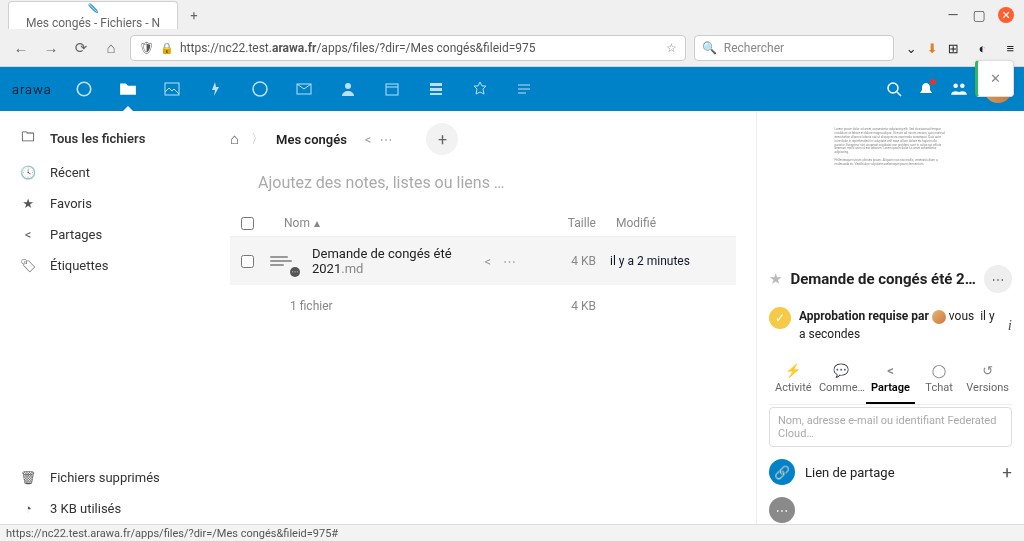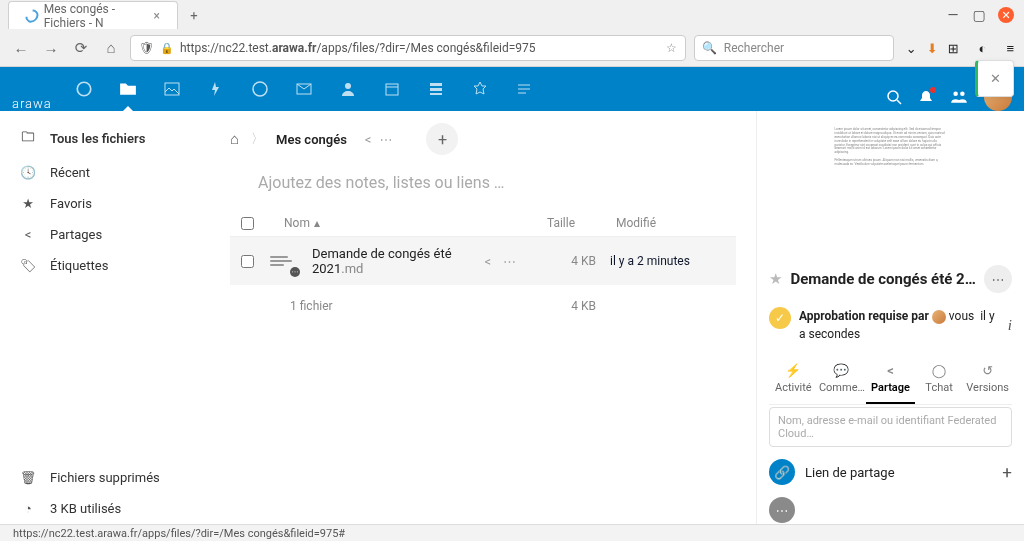--- a/index.html
+++ b/index.html
@@ -1,34 +1,34 @@
 <!DOCTYPE html>
 <html><head>
 <meta charset="utf-8">
 <style>
 * { margin:0; padding:0; box-sizing:border-box; font-family:-apple-system,BlinkMacSystemFont,"Segoe UI",Roboto,sans-serif; }
 body { background:#fff; width:1024px; height:541px; overflow:hidden; font-size:13px; color:#222; }
 .browser-chrome { background:#f0f0f0; border-bottom:1px solid #d4d4d4; }
 .tabbar { display:flex; align-items:center; height:30px; padding-left:8px; }
-.tab { display:flex; align-items:center; gap:6px; background:#fff; border:1px solid #d0d0d0; border-bottom:none; border-radius:4px 4px 0 0; padding:4px 17px; font-size:12px; color:#666; height:28px; width:170px; }
+.tab { display:flex; align-items:center; gap:6px; background:#fff; border:1px solid #d0d0d0; border-bottom:none; border-radius:4px 4px 0 0; padding:4px 0; font-size:12px; color:#666; height:28px; width:170px;flex-direction:column; }
 .tab-icon { width:14px; height:14px; border:2px solid #4aa3df; border-radius:50%; border-left-color:transparent; transform:rotate(45deg); }
 .tab-close { margin-left:auto; color:#888; cursor:pointer; }
 .newtab { width:20px; height:20px; display:flex; align-items:center; justify-content:center; color:#666; margin-left:6px; cursor:pointer; }
 .wincontrols { margin-left:auto; display:flex; gap:12px; padding-right:10px; align-items:center; }
 .winbtn { width:14px; height:14px; display:flex; align-items:center; justify-content:center; color:#555; font-size:14px; }
 .winclose { background:#ff5f2e; border-radius:50%; width:16px; height:16px; color:#fff; font-size:11px; }
 .addressbar { display:flex; align-items:center; gap:8px; padding:6px 10px; height:36px; }
 .navbtn { width:22px; height:22px; display:flex; align-items:center; justify-content:center; color:#666; cursor:pointer; font-size:15px; }
 .urlbox { flex:1; display:flex; align-items:center; border:1px solid #ccc; border-radius:4px; height:26px; padding:0 8px; font-size:12px; color:#555; background:#fff; gap:6px; }
 .urlbox .lock { font-size:11px; }
 .urlbox .star { margin-left:auto; color:#888; }
 .searchbox { width:200px; border:1px solid #ccc; border-radius:4px; height:26px; display:flex; align-items:center; padding:0 8px; font-size:12px; color:#888; gap:6px; background:#fff; }
 .exticons { display:flex; gap:10px; padding-left:4px; }
 .ext { width:16px; height:16px; border-radius:3px; }
-.ncheader { background:#0082c9; height:44px; display:flex; align-items:flex-end; padding:0 12px; color:#ffffff; }
+.ncheader { background:#0082c9; height:44px; display:flex; align-items:center; padding:0 12px; color:#000000; }
 .nclogo { font-size:13px; font-weight:300; letter-spacing:1px; margin-right:18px; }
 .ncapps { display:flex; gap:16px; align-items:center; }
 .ncapp { width:28px; height:44px; display:flex; align-items:center; justify-content:center; opacity:.75; cursor:pointer; position:relative; }
 .ncapp.active { opacity:1; }
 .ncapp.active::after { content:""; position:absolute; bottom:-1px; left:50%; transform:translateX(-50%); border:6px solid transparent; border-bottom-color:#fff; }
 .ncright { margin-left:auto; display:flex; align-items:center; gap:16px; }
 .avatar { width:28px; height:28px; border-radius:50%; background:linear-gradient(135deg,#e8b478,#c97a3a); }
 .app-body { display:flex; height:calc(541px - 30px - 36px - 44px - 18px); }
 .leftnav { width:210px; border-right:1px solid transparent; padding-top:8px; display:flex; flex-direction:column; }
 .navitem { display:flex; align-items:center; gap:14px; padding:8px 20px; color:#333; cursor:pointer; font-size:13px; }
@@ -39,21 +39,21 @@
 .breadcrumb { display:flex; align-items:center; gap:12px; height:36px; }
 .bc-home { color:#555; font-size:15px; }
 .bc-sep { color:#bbb; }
 .bc-cur { font-weight:600; font-size:13px; }
 .bc-actions { display:flex; gap:8px; margin-left:6px; }
 .roundbtn { width:32px; height:32px; border-radius:50%; background:#f2f2f2; display:flex; align-items:center; justify-content:center; color:#666; cursor:pointer; font-size:16px; }
 .notes { color:#aaa; font-size:16px; padding:16px 28px 18px 28px; }
 .filehead { display:flex; align-items:center; padding:6px 0; color:#888; font-size:12px; border-bottom:1px solid #eee; }
 .col-check { width:34px; display:flex; justify-content:center; }
 .col-name { flex:1; padding-left:20px; display:flex; align-items:center; gap:4px; }
-.col-size { width:70px; text-align:center; }
+.col-size { width:70px; text-align:right; }
 .col-mod { width:140px; padding-left:20px; }
 .filerow { display:flex; align-items:center; height:48px; background:#f5f5f5; }
 .filerow .ficon { width:28px; height:28px; margin-left:6px; display:flex; flex-direction:column; justify-content:center; gap:2px; position:relative; }
 .ficon .line { height:2px; background:#999; border-radius:1px; }
 .ficon .dot { position:absolute; right:-2px; bottom:-2px; width:10px; height:10px; background:#555; border-radius:50%; color:#fff; font-size:7px; display:flex; align-items:center; justify-content:center; }
 .filerow .fname { flex:1; padding-left:14px; font-size:13px; }
 .filerow .fname .ext { color:#888; display:inline; }
 .filerow .actions { display:flex; gap:12px; color:#999; padding-right:10px; }
 .filerow .size { width:70px; text-align:right; color:#888; font-size:12px; }
 .filerow .mod { width:140px; padding-left:14px; color:#0f172a; font-size:12px; }
@@ -77,21 +77,21 @@
 .tabs { display:flex; border-bottom:1px solid #eee; margin-top:14px; font-size:11px; color:#666; }
 .tabitem { flex:1; text-align:center; padding:6px 0 8px 0; cursor:pointer; }
 .tabitem .ti { display:block; font-size:13px; margin-bottom:3px; color:#888; }
 .tabitem.active { color:#000; font-weight:600; border-bottom:2px solid #000; }
 .shareinput { margin-top:2px; border:1px solid #ddd; border-radius:4px; padding:6px 8px; font-size:11px; color:#aaa; }
 .sharerow { display:flex; align-items:center; gap:10px; margin-top:12px; font-size:13px; }
 .sharerow .sicon { width:26px; height:26px; border-radius:50%; display:flex; align-items:center; justify-content:center; color:#fff; flex-shrink:0; }
 .sharerow .plus { margin-left:auto; color:#555; font-size:17px; }
 .toast { position:absolute; top:60px; right:10px; background:#fff; border:1px solid #ddd; border-left:3px solid #2fb762; border-radius:4px; padding:10px 12px; font-size:13px; display:flex; align-items:center; gap:8px; box-shadow:0 1px 4px rgba(0,0,0,.08); z-index:50; }
 .toast .x { color:#888; cursor:pointer; }
-.statusbar { height:18px; background:#f3f3f3; border-top:1px solid #ddd; font-size:11px; color:#555; padding:2px 13px; }
+.statusbar { height:18px; background:#f3f3f3; border-top:1px solid #ddd; font-size:11px; color:#555; padding:2px 6px; }
 svg { display:block; }
 </style>
 </head>
 <body>
 
 <div class="browser-chrome">
   <div class="tabbar">
     <div class="tab">
       <span class="tab-icon"></span>
       <span>Mes congés - Fichiers - N</span>

